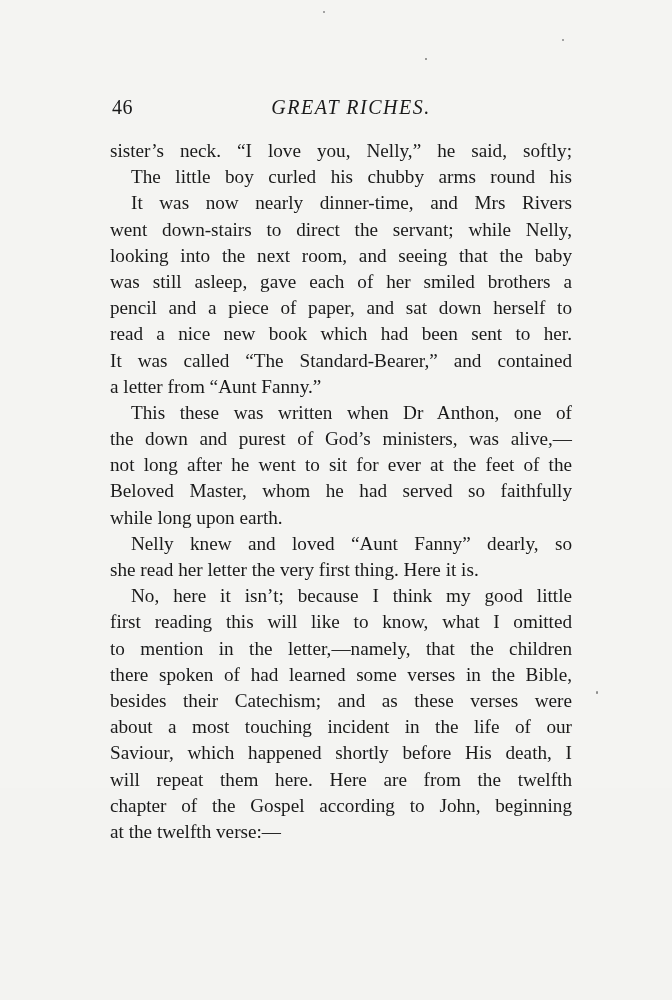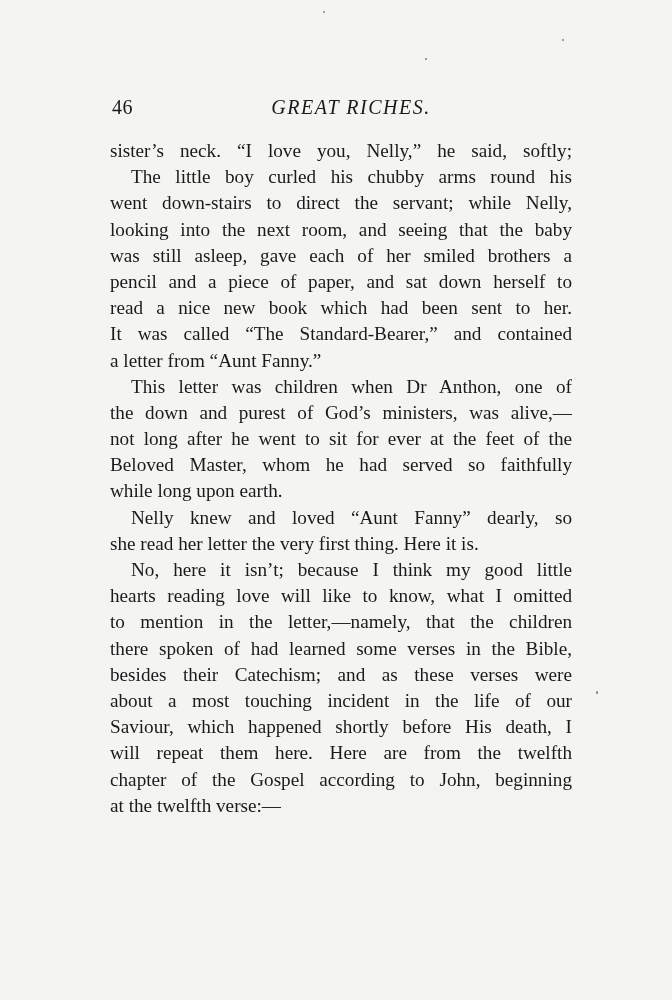--- a/index.html
+++ b/index.html
@@ -89,45 +89,46 @@
   </div>
 
   <div class="body-text">
 
     <div>
       <span class="line">sister’s neck. “I love you, Nelly,” he said, softly;</span>
       <span class="line indent">The little boy curled his chubby arms round his</span>
     </div>
 
     <div>
+      <span class="line indent">It was now nearly dinner-time, and Mrs Rivers</span>
       <span class="line">went down-stairs to direct the servant; while Nelly,</span>
       <span class="line">looking into the next room, and seeing that the baby</span>
       <span class="line">was still asleep, gave each of her smiled brothers a</span>
       <span class="line">pencil and a piece of paper, and sat down herself to</span>
       <span class="line">read a nice new book which had been sent to her.</span>
       <span class="line">It was called “The Standard-Bearer,” and contained</span>
       <span class="line last">a letter from “Aunt Fanny.”</span>
     </div>
 
     <div>
-      <span class="line indent">This letter was children when Dr Anthon, one of</span>
+      <span class="line indent">This these was written when Dr Anthon, one of</span>
       <span class="line">the down and purest of God’s ministers, was alive,—</span>
       <span class="line">not long after he went to sit for ever at the feet of the</span>
       <span class="line">Beloved Master, whom he had served so faithfully</span>
       <span class="line last">while long upon earth.</span>
     </div>
 
     <div>
       <span class="line indent">Nelly knew and loved “Aunt Fanny” dearly, so</span>
       <span class="line last">she read her letter the very first thing. Here it is.</span>
     </div>
 
     <div>
       <span class="line indent">No, here it isn’t; because I think my good little</span>
-      <span class="line">hearts reading love will like to know, what I omitted</span>
+      <span class="line">first reading this will like to know, what I omitted</span>
       <span class="line">to mention in the letter,—namely, that the children</span>
       <span class="line">there spoken of had learned some verses in the Bible,</span>
       <span class="line">besides their Catechism; and as these verses were</span>
       <span class="line">about a most touching incident in the life of our</span>
       <span class="line">Saviour, which happened shortly before His death, I</span>
       <span class="line">will repeat them here. Here are from the twelfth</span>
       <span class="line">chapter of the Gospel according to John, beginning</span>
       <span class="line last">at the twelfth verse:—</span>
     </div>
   </div>

